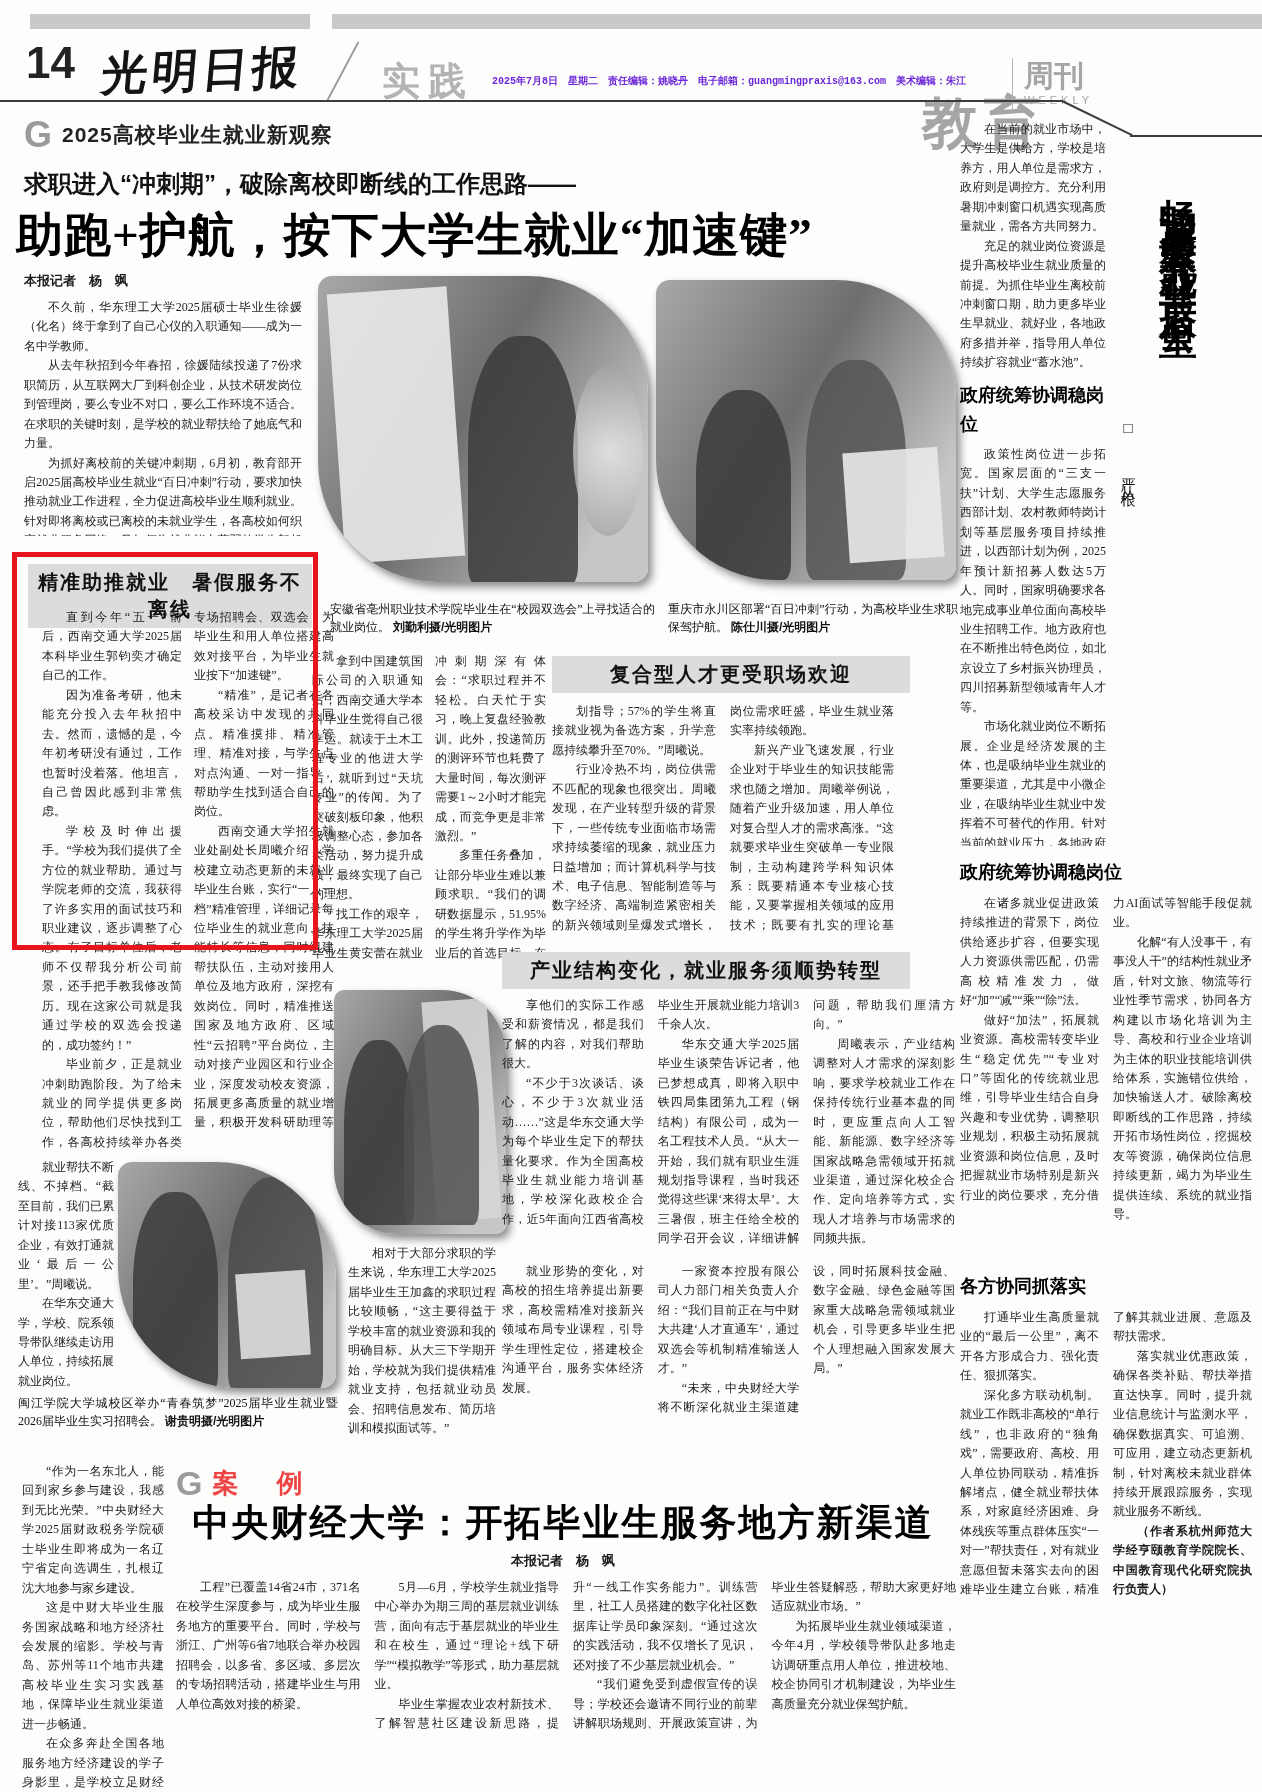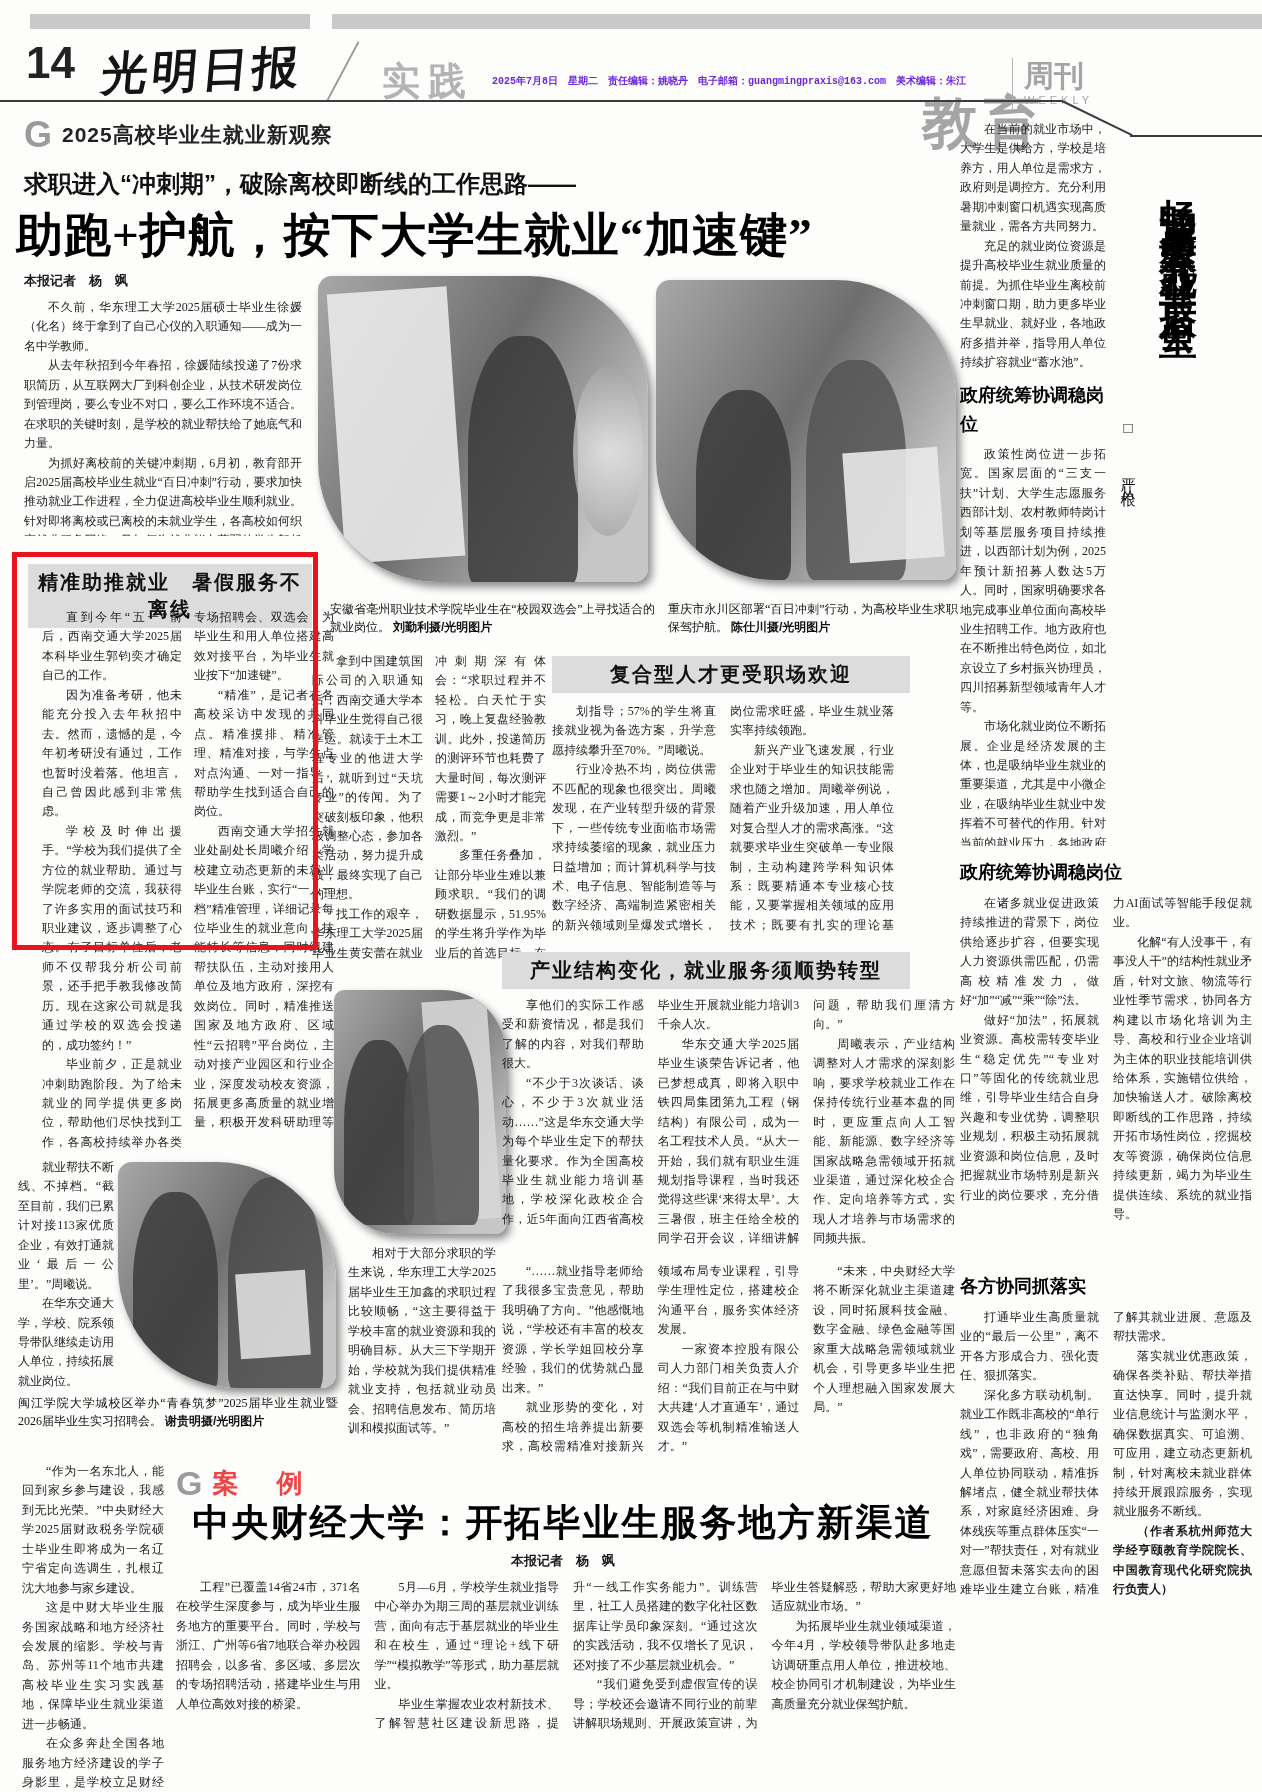--- a/index.html
+++ b/index.html
@@ -162,21 +162,20 @@
 </div>
 
 <div class="abs grayhead" style="left:502px;top:952px;width:392px;">产业结构变化，就业服务须顺势转型</div>
 <div class="abs bt c3" style="left:502px;top:996px;width:453px;height:258px;">
   <p>享他们的实际工作感受和薪资情况，都是我们了解的内容，对我们帮助很大。</p>
   <p>“不少于3次谈话、谈心，不少于3次就业活动……”这是华东交通大学为每个毕业生定下的帮扶量化要求。作为全国高校毕业生就业能力培训基地，学校深化政校企合作，近5年面向江西省高校毕业生开展就业能力培训3千余人次。</p>
   <p>华东交通大学2025届毕业生谈荣告诉记者，他已梦想成真，即将入职中铁四局集团第九工程（钢结构）有限公司，成为一名工程技术人员。“从大一开始，我们就有职业生涯规划指导课程，当时我还觉得这些课‘来得太早’。大三暑假，班主任给全校的同学召开会议，详细讲解问题，帮助我们厘清方向。”</p>
   <p>周曦表示，产业结构调整对人才需求的深刻影响，要求学校就业工作在保持传统行业基本盘的同时，更应重点向人工智能、新能源、数字经济等国家战略急需领域开拓就业渠道，通过深化校企合作、定向培养等方式，实现人才培养与市场需求的同频共振。</p>
 </div>
 <div class="abs bt c3" style="left:502px;top:1262px;width:453px;height:196px;">
-  <p>“……就业指导老师给了我很多宝贵意见，帮助我明确了方向。”他感慨地说，“学校还有丰富的校友资源，学长学姐回校分享经验，我们的优势就凸显出来。”</p>
   <p>就业形势的变化，对高校的招生培养提出新要求，高校需精准对接新兴领域布局专业课程，引导学生理性定位，搭建校企沟通平台，服务实体经济发展。</p>
   <p>一家资本控股有限公司人力部门相关负责人介绍：“我们目前正在与中财大共建‘人才直通车’，通过双选会等机制精准输送人才。”</p>
   <p>“未来，中央财经大学将不断深化就业主渠道建设，同时拓展科技金融、数字金融、绿色金融等国家重大战略急需领域就业机会，引导更多毕业生把个人理想融入国家发展大局。”</p>
 </div>
 
 <div class="abs" style="left:176px;top:1464px;display:flex;align-items:center;gap:10px;">
   <span class="g-glyph" style="font-size:34px;">G</span>
   <span class="case-marker">案　例</span>
 </div>
 <div class="abs case-headline" style="left:170px;top:1498px;width:786px;">中央财经大学：开拓毕业生服务地方新渠道</div>

